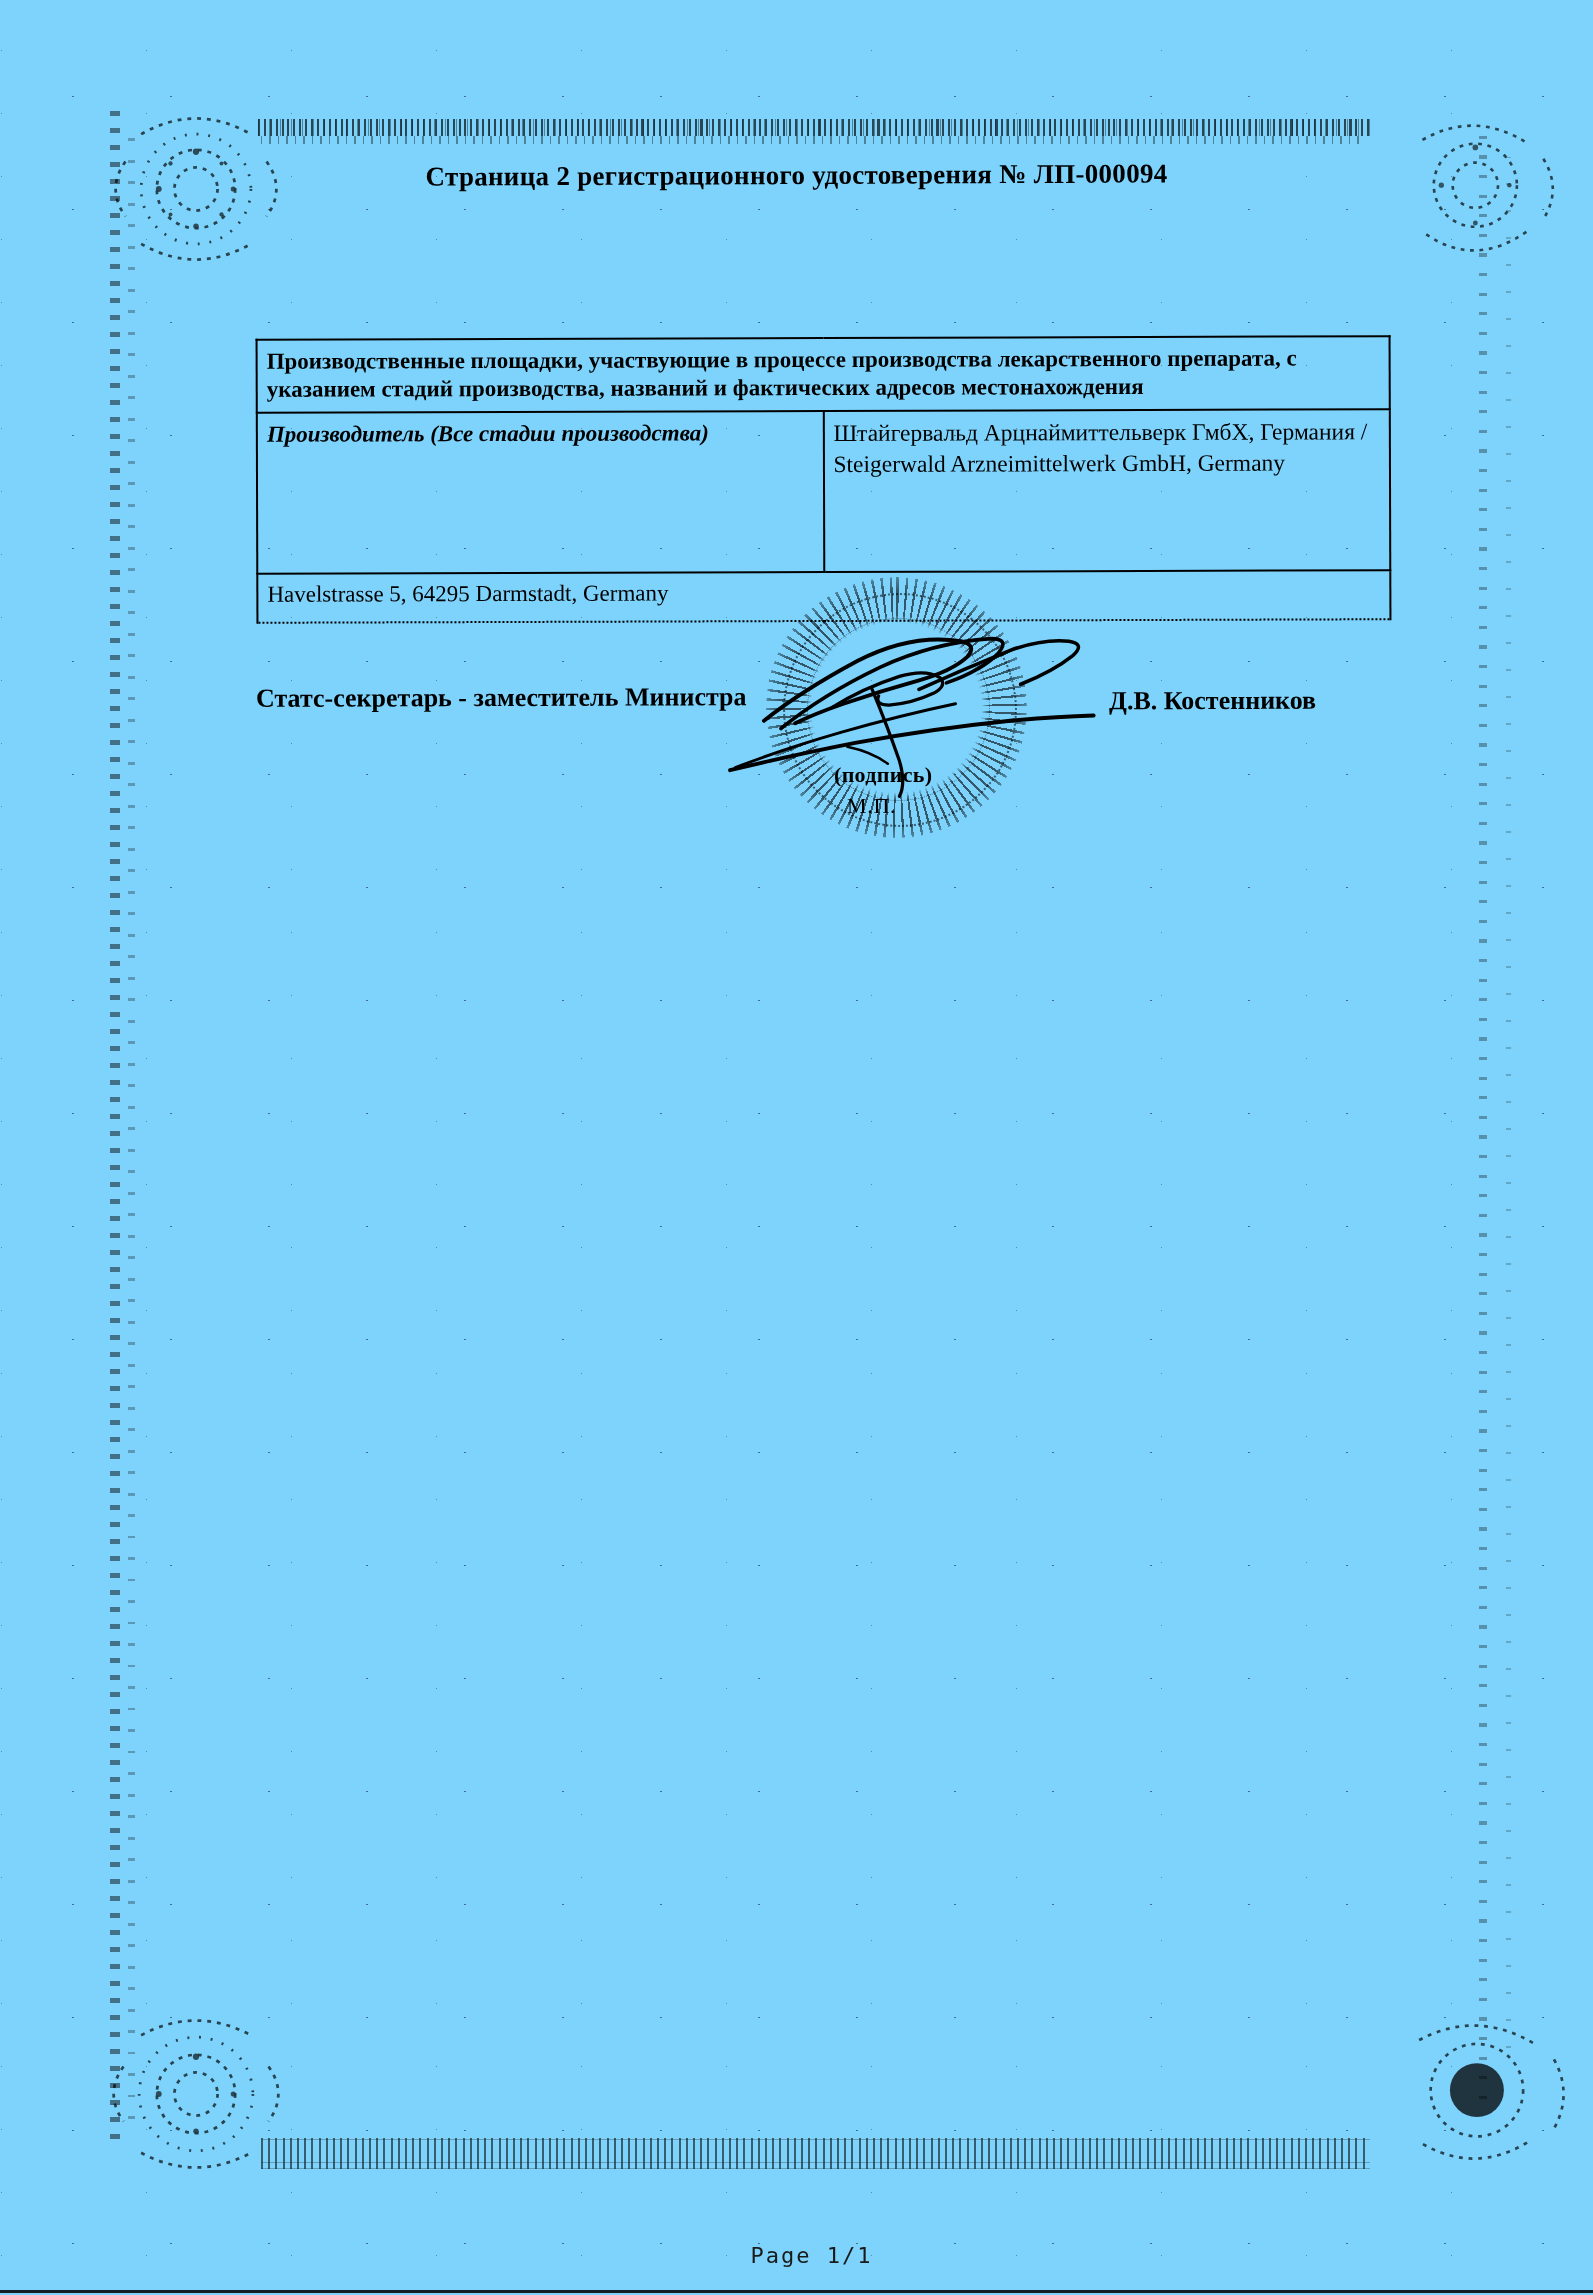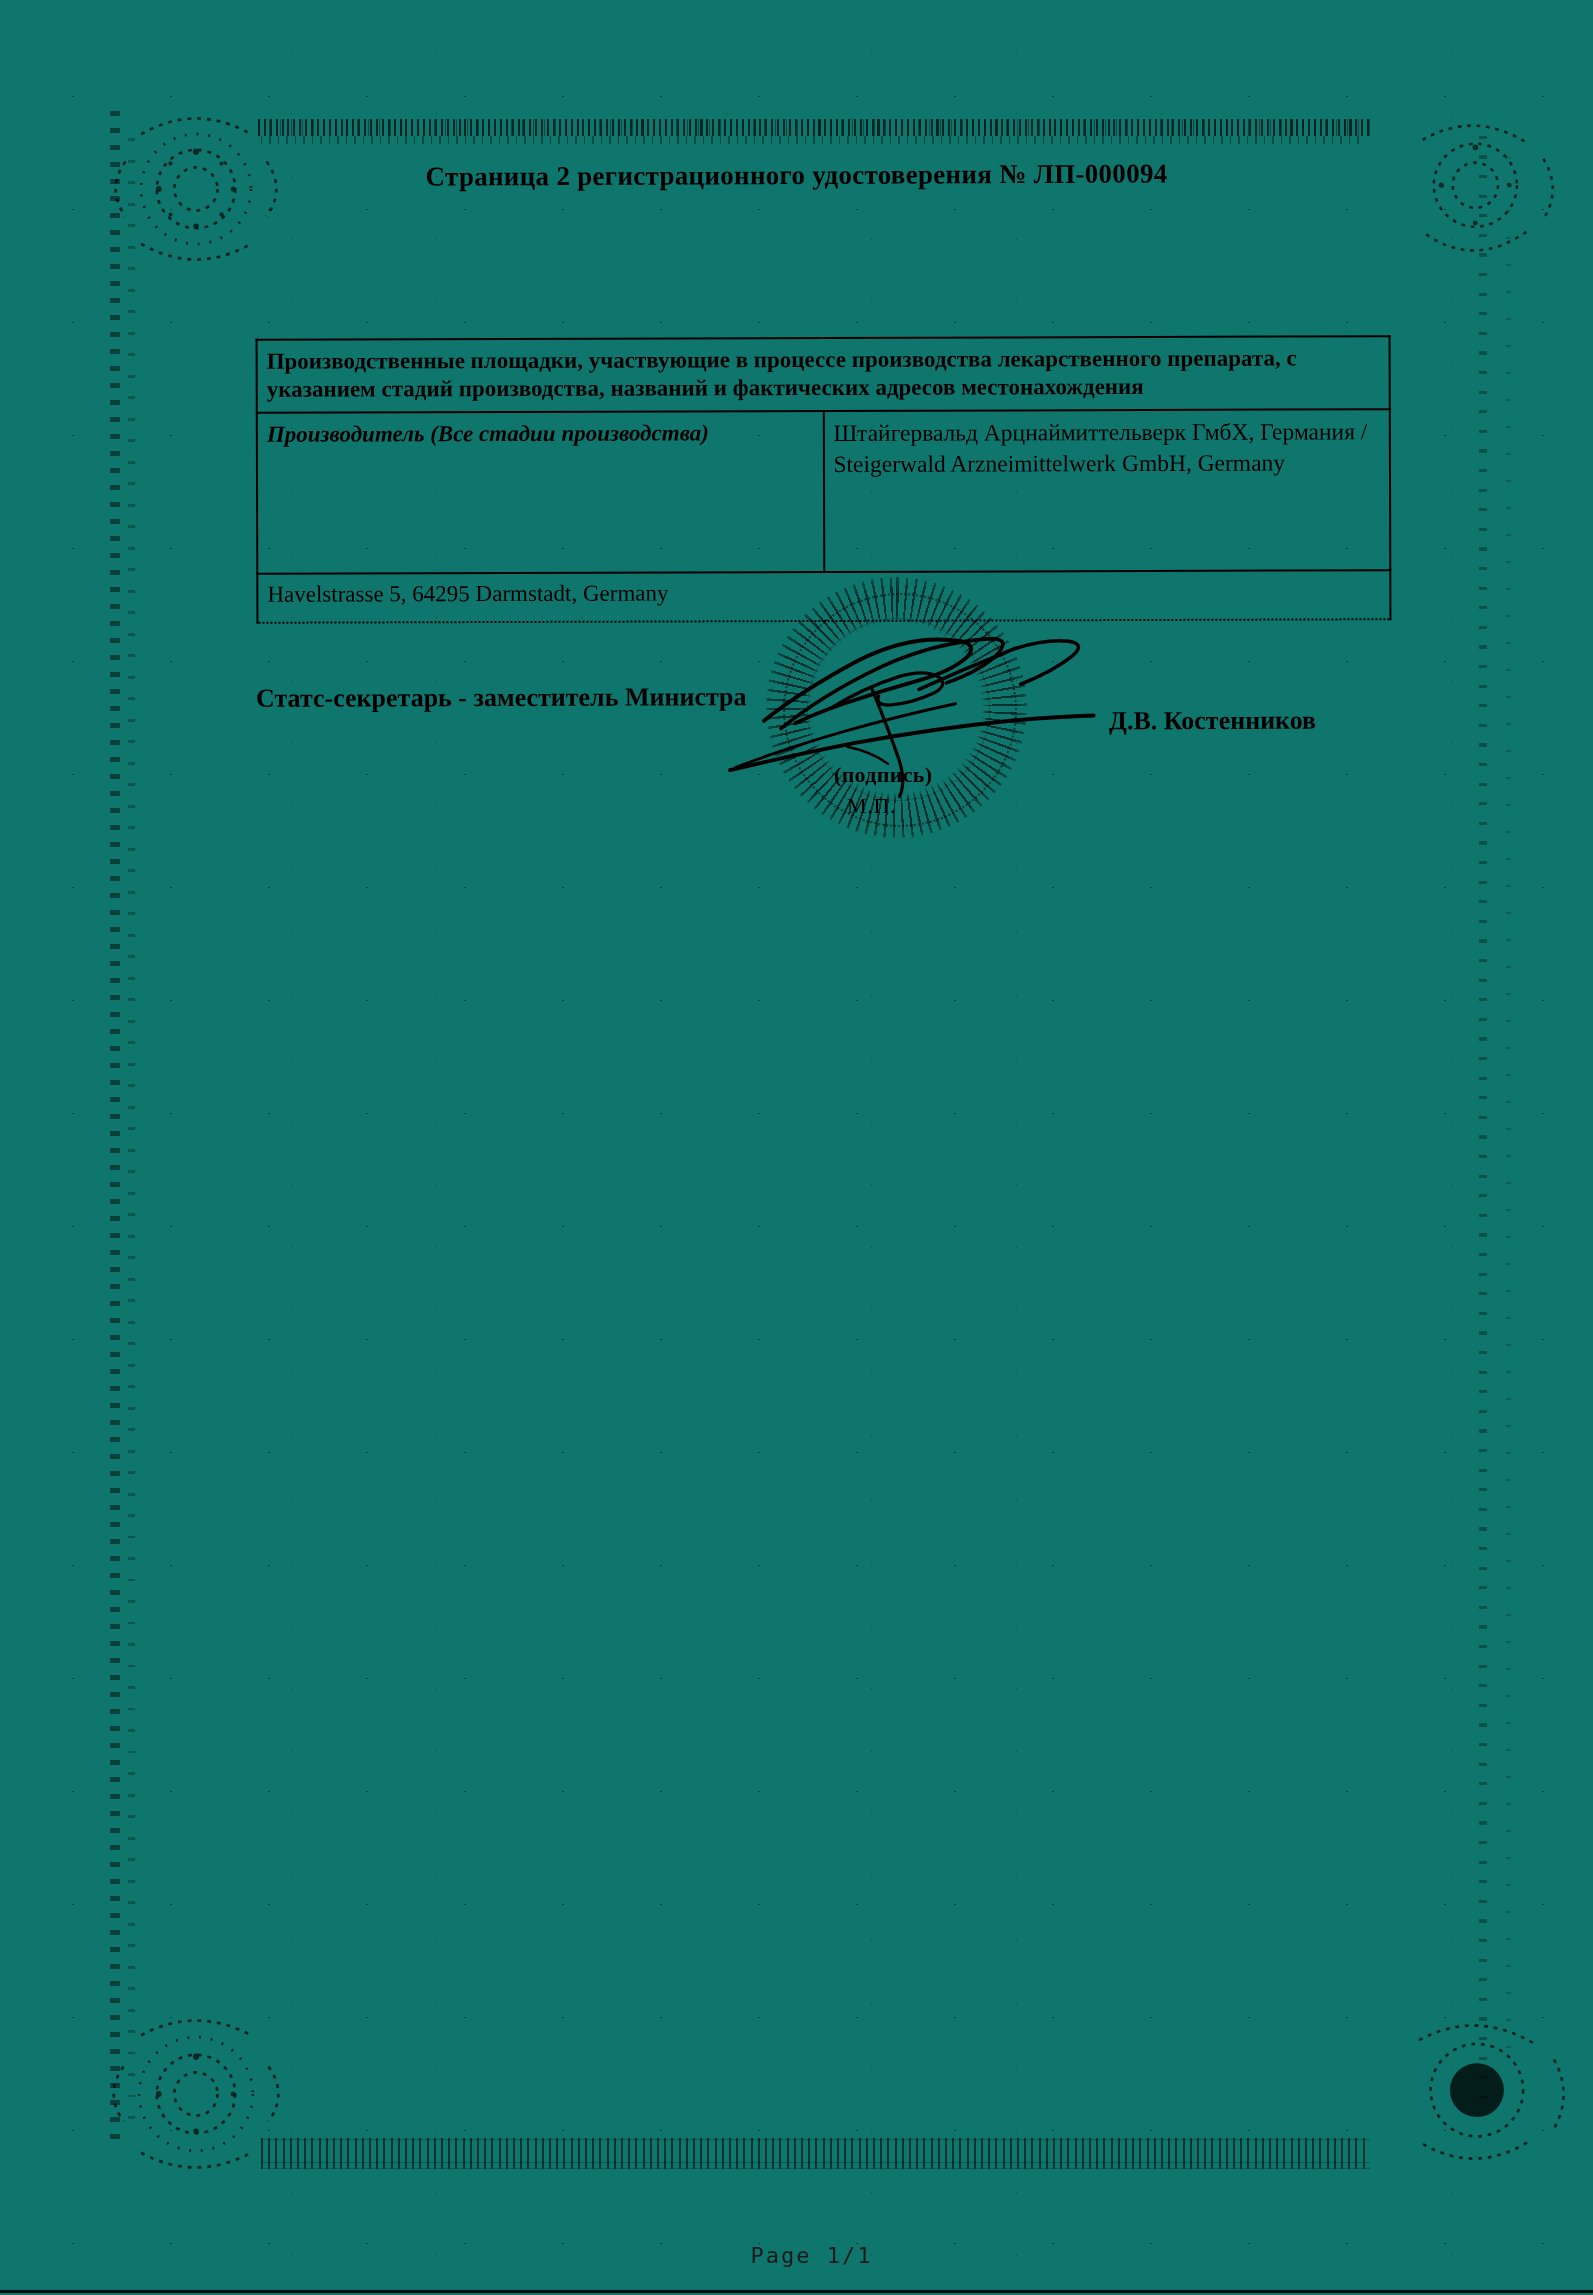--- a/index.html
+++ b/index.html
@@ -9,21 +9,21 @@
     background: #ffffff;
   }
   body {
     font-family: "Liberation Serif", serif;
   }
 
   .page {
     position: relative;
     width: 1593px;
     height: 2295px;
-    background: #0f766e;
+    background: #7dd3fc;
     overflow: hidden;
     color: #000000;
   }
 
   
   .noise {
     position: absolute;
     pointer-events: none;
   }
 
@@ -202,21 +202,20 @@
     transform: rotate(-0.2deg);
   }
   .sign-name {
     position: absolute;
     left: 1109px;
     top: 686px;
     font-size: 26px;
     font-weight: 700;
     white-space: nowrap;
     transform: rotate(-0.2deg);
-    margin-top: 20px;
   }
 
   
   .stamp {
     position: absolute;
     left: 766px;
     top: 577px;
     width: 261px;
     height: 261px;
     border-radius: 50%;

